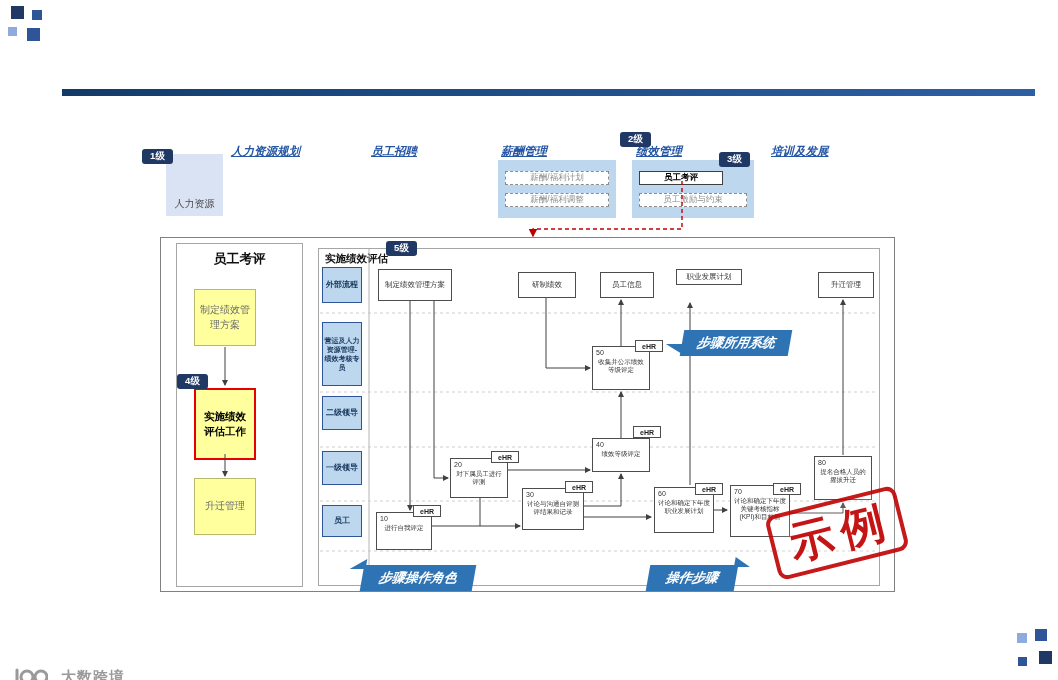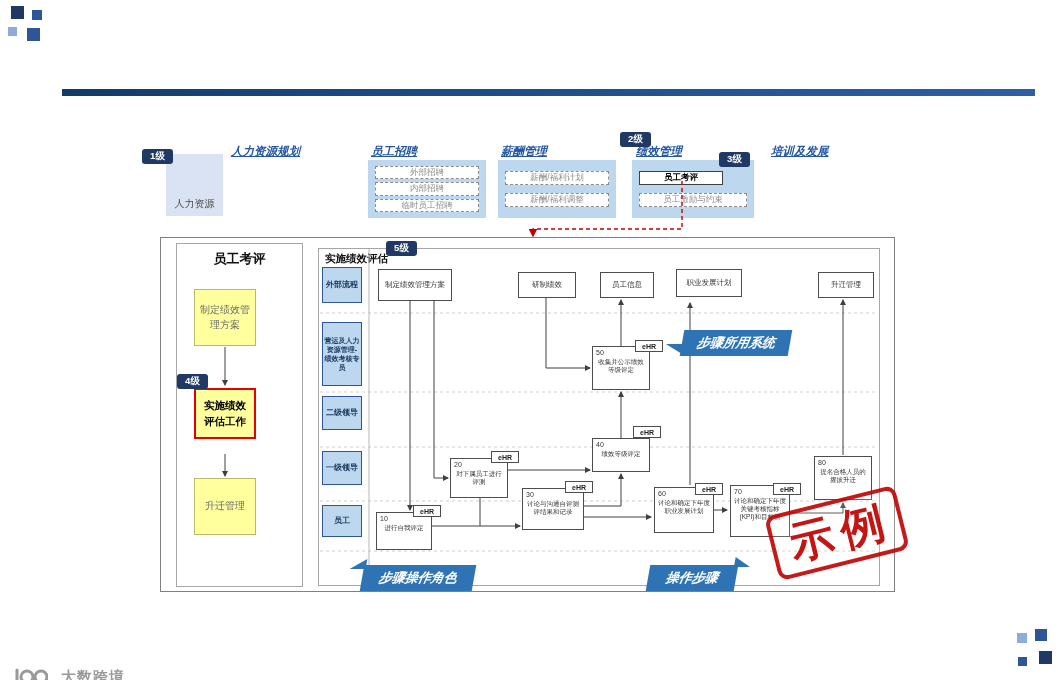--- a/index.html
+++ b/index.html
@@ -82,25 +82,20 @@
   </div>
 
   <div class="col-header" style="left:231px">人力资源规划</div>
   <div class="col-header" style="left:371px">员工招聘</div>
   <div class="col-header" style="left:501px">薪酬管理</div>
   <div class="col-header" style="left:636px">绩效管理</div>
   <div class="col-header" style="left:771px">培训及发展</div>
 
   <div class="badge" style="left:620px;top:132px">2级</div>
 
-  <div class="panel" style="left:368px;width:118px">
-    <div class="panel-item">外部招聘</div>
-    <div class="panel-item">内部招聘</div>
-    <div class="panel-item">临时员工招聘</div>
-  </div>
   <div class="panel" style="left:498px;width:118px">
     <div class="panel-item">薪酬/福利计划</div>
     <div class="panel-item">薪酬/福利调整</div>
   </div>
   <div class="panel" style="left:632px;width:122px">
     <div class="panel-item solid">员工考评</div>
     <div class="panel-item">员工激励与约束</div>
     <div class="badge" style="right:4px;top:-8px;left:auto">3级</div>
   </div>
 
@@ -117,33 +112,33 @@
       <line x1="320" y1="392" x2="878" y2="392"></line>
       <line x1="320" y1="447" x2="878" y2="447"></line>
       <line x1="320" y1="501" x2="878" y2="501"></line>
       <line x1="320" y1="551" x2="878" y2="551"></line>
     </g>
     <line x1="369" y1="249" x2="369" y2="585" stroke="#b5b5b5" stroke-width="1"></line>
   </svg>
 
   <div class="ybox" style="left:194px;top:289px;height:57px">制定绩效管理方案</div>
   <div class="badge" style="left:177px;top:374px">4级</div>
-  <div class="ybox active" style="left:194px;top:388px;height:51px">实施绩效评估工作</div>
+  <div class="ybox active" style="left:194px;top:388px;height:72px">实施绩效评估工作</div>
   <div class="ybox" style="left:194px;top:478px;height:57px">升迁管理</div>
 
   <div class="lane" style="top:267px;height:36px">外部流程</div>
   <div class="lane" style="top:322px;height:64px;font-size:7px">营运及人力资源管理-绩效考核专员</div>
   <div class="lane" style="top:396px;height:34px">二级领导</div>
   <div class="lane" style="top:451px;height:34px">一级领导</div>
   <div class="lane" style="top:505px;height:32px">员工</div>
 
   <div class="iface" style="left:378px;top:269px;width:74px;height:32px">制定绩效管理方案</div>
   <div class="iface" style="left:518px;top:272px;width:58px;height:26px">研制绩效</div>
   <div class="iface" style="left:600px;top:272px;width:54px;height:26px">员工信息</div>
-  <div class="iface" style="left:676px;top:269px;width:66px;height:28px">职业发展计划</div>
+  <div class="iface" style="left:676px;top:269px;width:66px;height:16px">职业发展计划</div>
   <div class="iface" style="left:818px;top:272px;width:56px;height:26px">升迁管理</div>
 
   <div class="step" style="left:376px;top:512px;width:56px;height:38px">
     <span class="step-no">10</span>
     <span class="step-label">进行自我评定</span>
   </div>
   <div class="step" style="left:450px;top:458px;width:58px;height:40px">
     <span class="step-no">20</span>
     <span class="step-label">对下属员工进行评测</span>
   </div>

